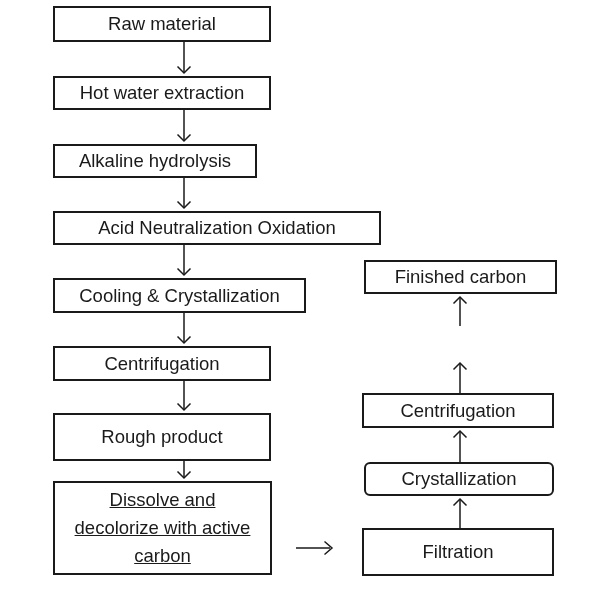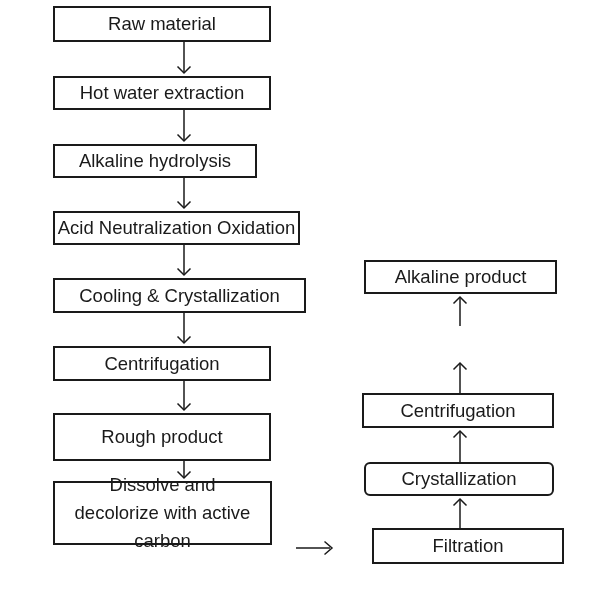--- a/index.html
+++ b/index.html
@@ -90,34 +90,34 @@
         <polyline points="453.5,303.5 460,297 466.5,303.5"></polyline>
     </g>
   </svg>
 
   <div class="node" style="left:53px; top:6px; width:218px; height:36px;">Raw material</div>
 
   <div class="node" style="left:53px; top:144px; width:204px; height:34px;">Alkaline hydrolysis</div>
 
   <div class="node" style="left:53px; top:76px; width:218px; height:34px;">Hot water extraction</div>
 
-  <div class="node" style="left:53px; top:211px; width:247px; height:34px;">Acid Neutralization Oxidation</div>
+  <div class="node" style="left:53px; top:211px; width:328px; height:34px;">Acid Neutralization Oxidation</div>
 
   <div class="node" style="left:53px; top:278px; width:253px; height:35px;">Cooling &amp; Crystallization</div>
 
   <div class="node" style="left:53px; top:346px; width:218px; height:35px;">Centrifugation</div>
 
   <div class="node" style="left:53px; top:413px; width:218px; height:48px;">Rough product</div>
 
-  <div class="node" style="left:53px; top:481px; width:219px; height:64px;">Dissolve and
+  <div class="node" style="left:53px; top:481px; width:219px; height:94px;text-decoration:underline;">Dissolve and
 decolorize with active
 carbon</div>
 
-  <div class="node" style="left:364px; top:260px; width:193px; height:34px;">Alkaline product</div>
+  <div class="node" style="left:364px; top:260px; width:193px; height:34px;">Finished carbon</div>
 
 
   <div class="node" style="left:362px; top:393px; width:192px; height:35px;">Centrifugation</div>
 
   <div class="node" style="left:364px; top:462px; width:190px; height:34px;border-radius:6px;">Crystallization</div>
 
-  <div class="node" style="left:372px; top:528px; width:192px; height:36px;">Filtration</div>
+  <div class="node" style="left:362px; top:528px; width:192px; height:48px;">Filtration</div>
 
 </div>
 
 </body></html>

